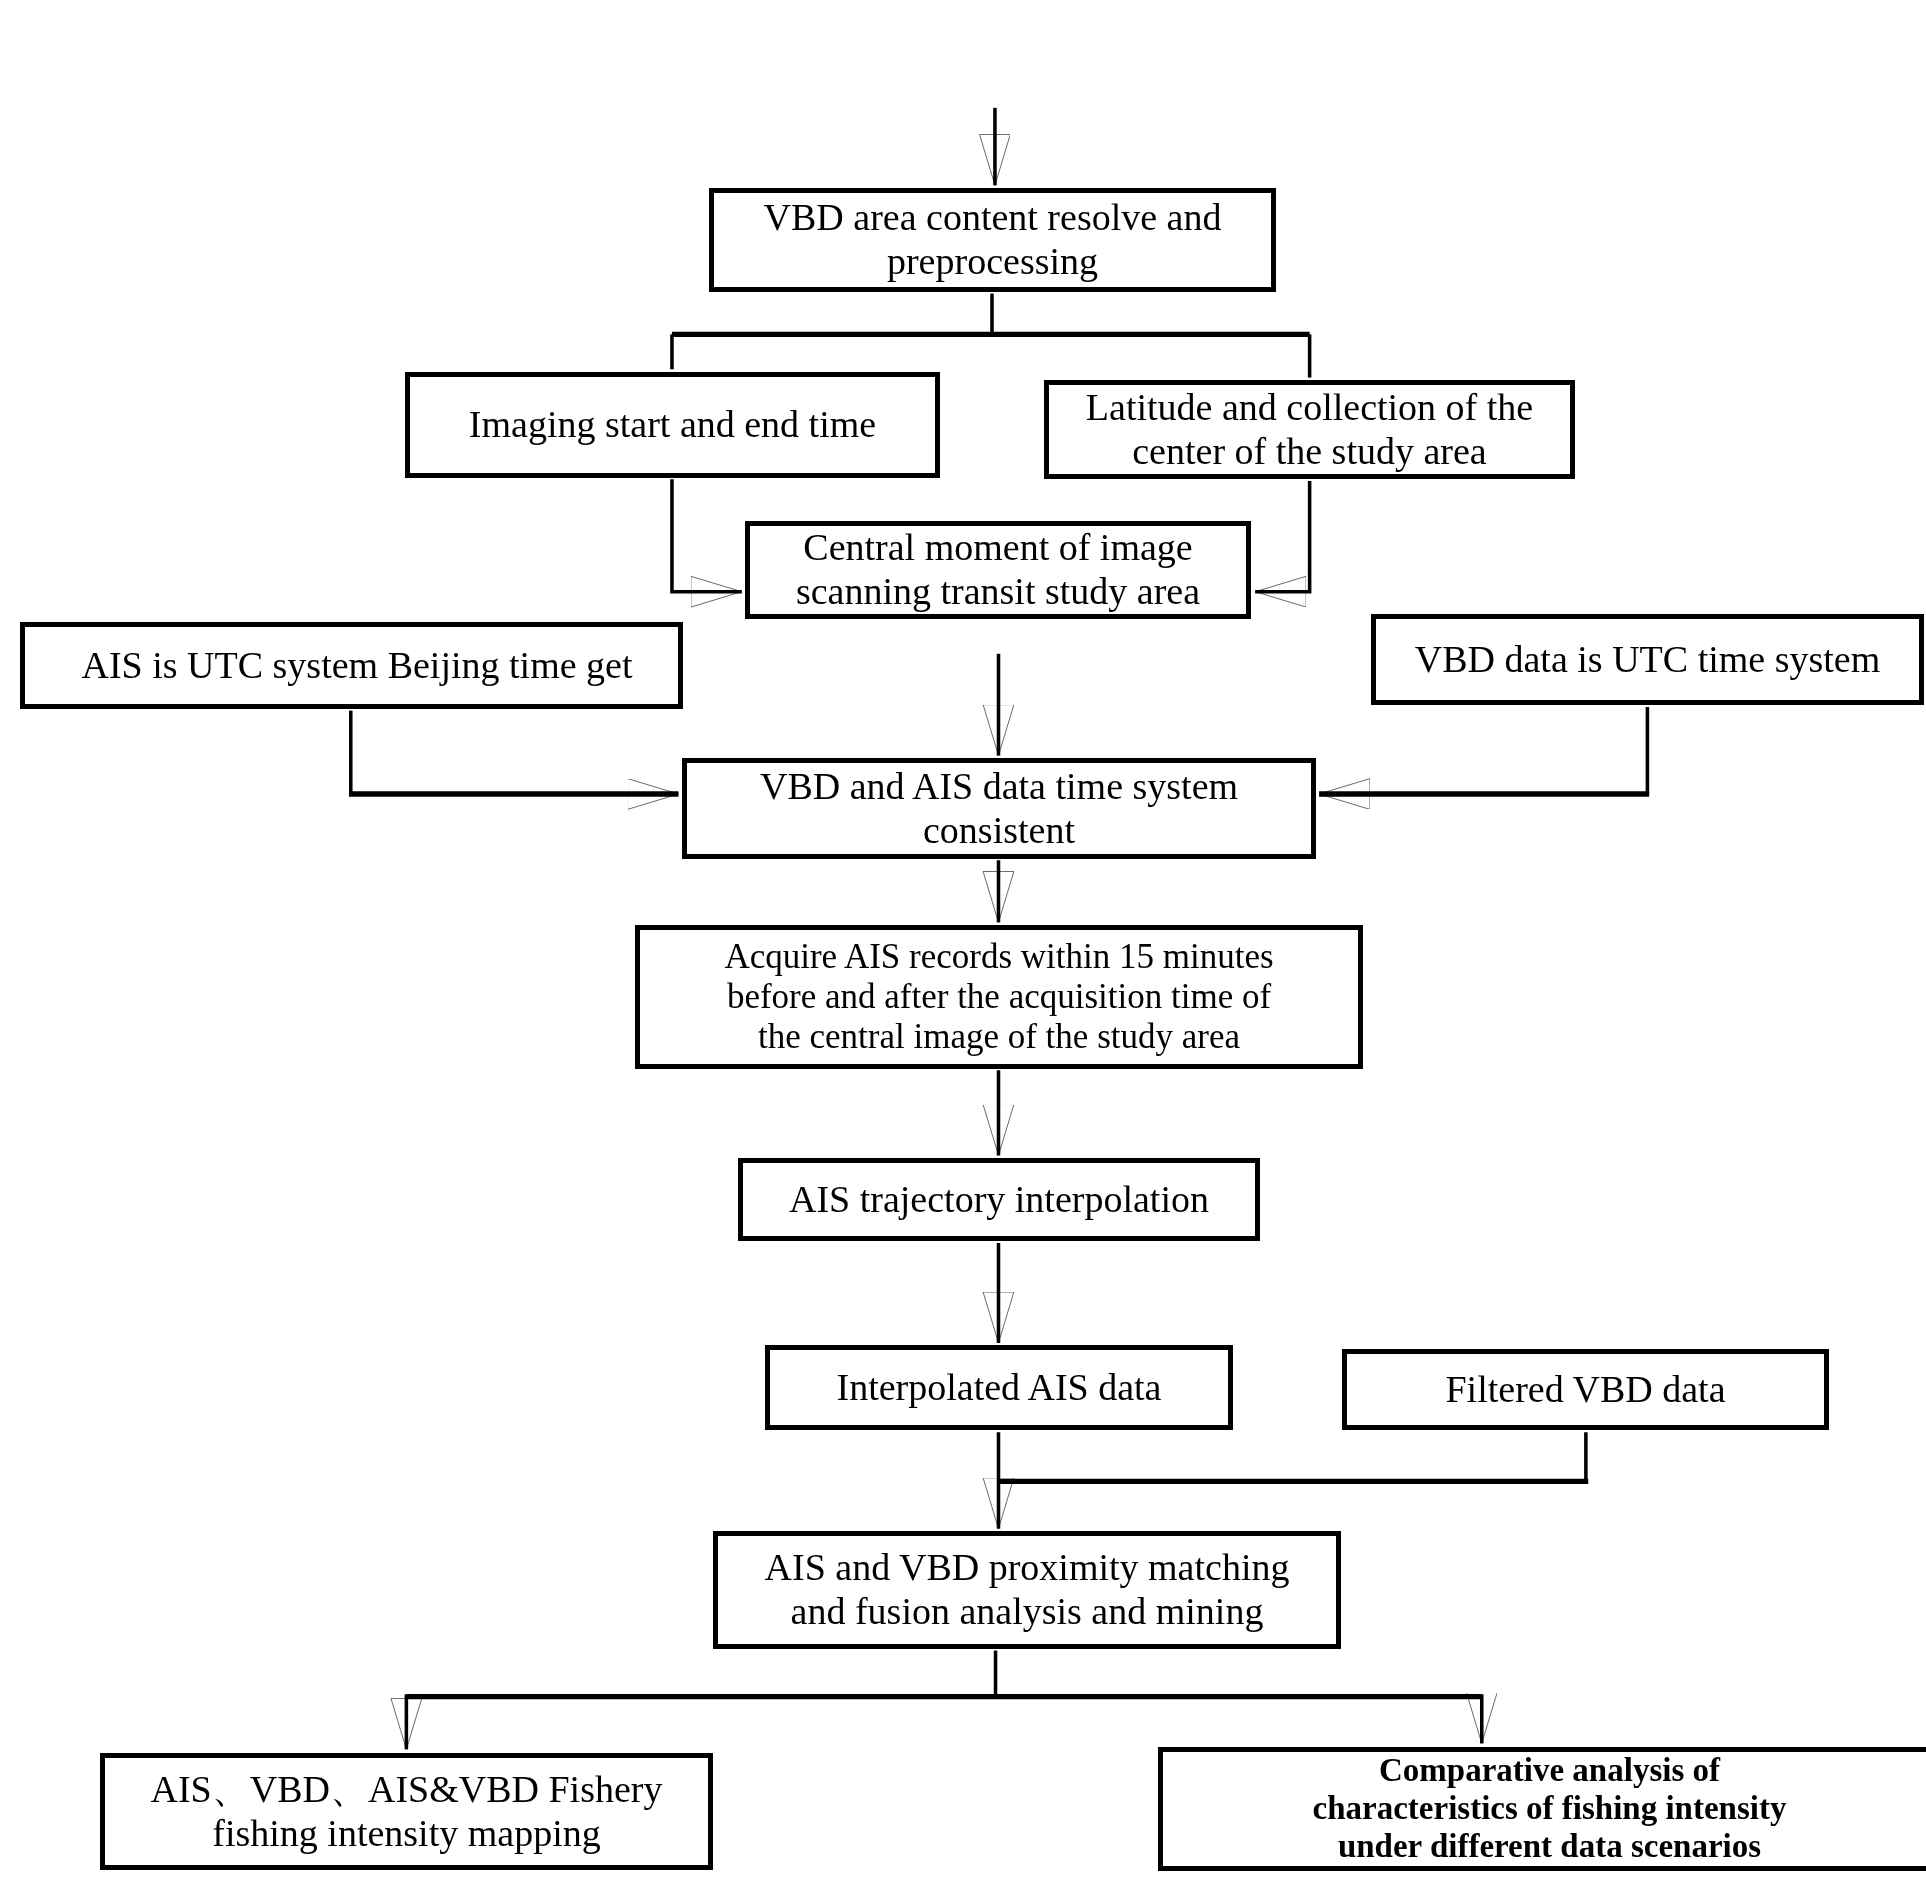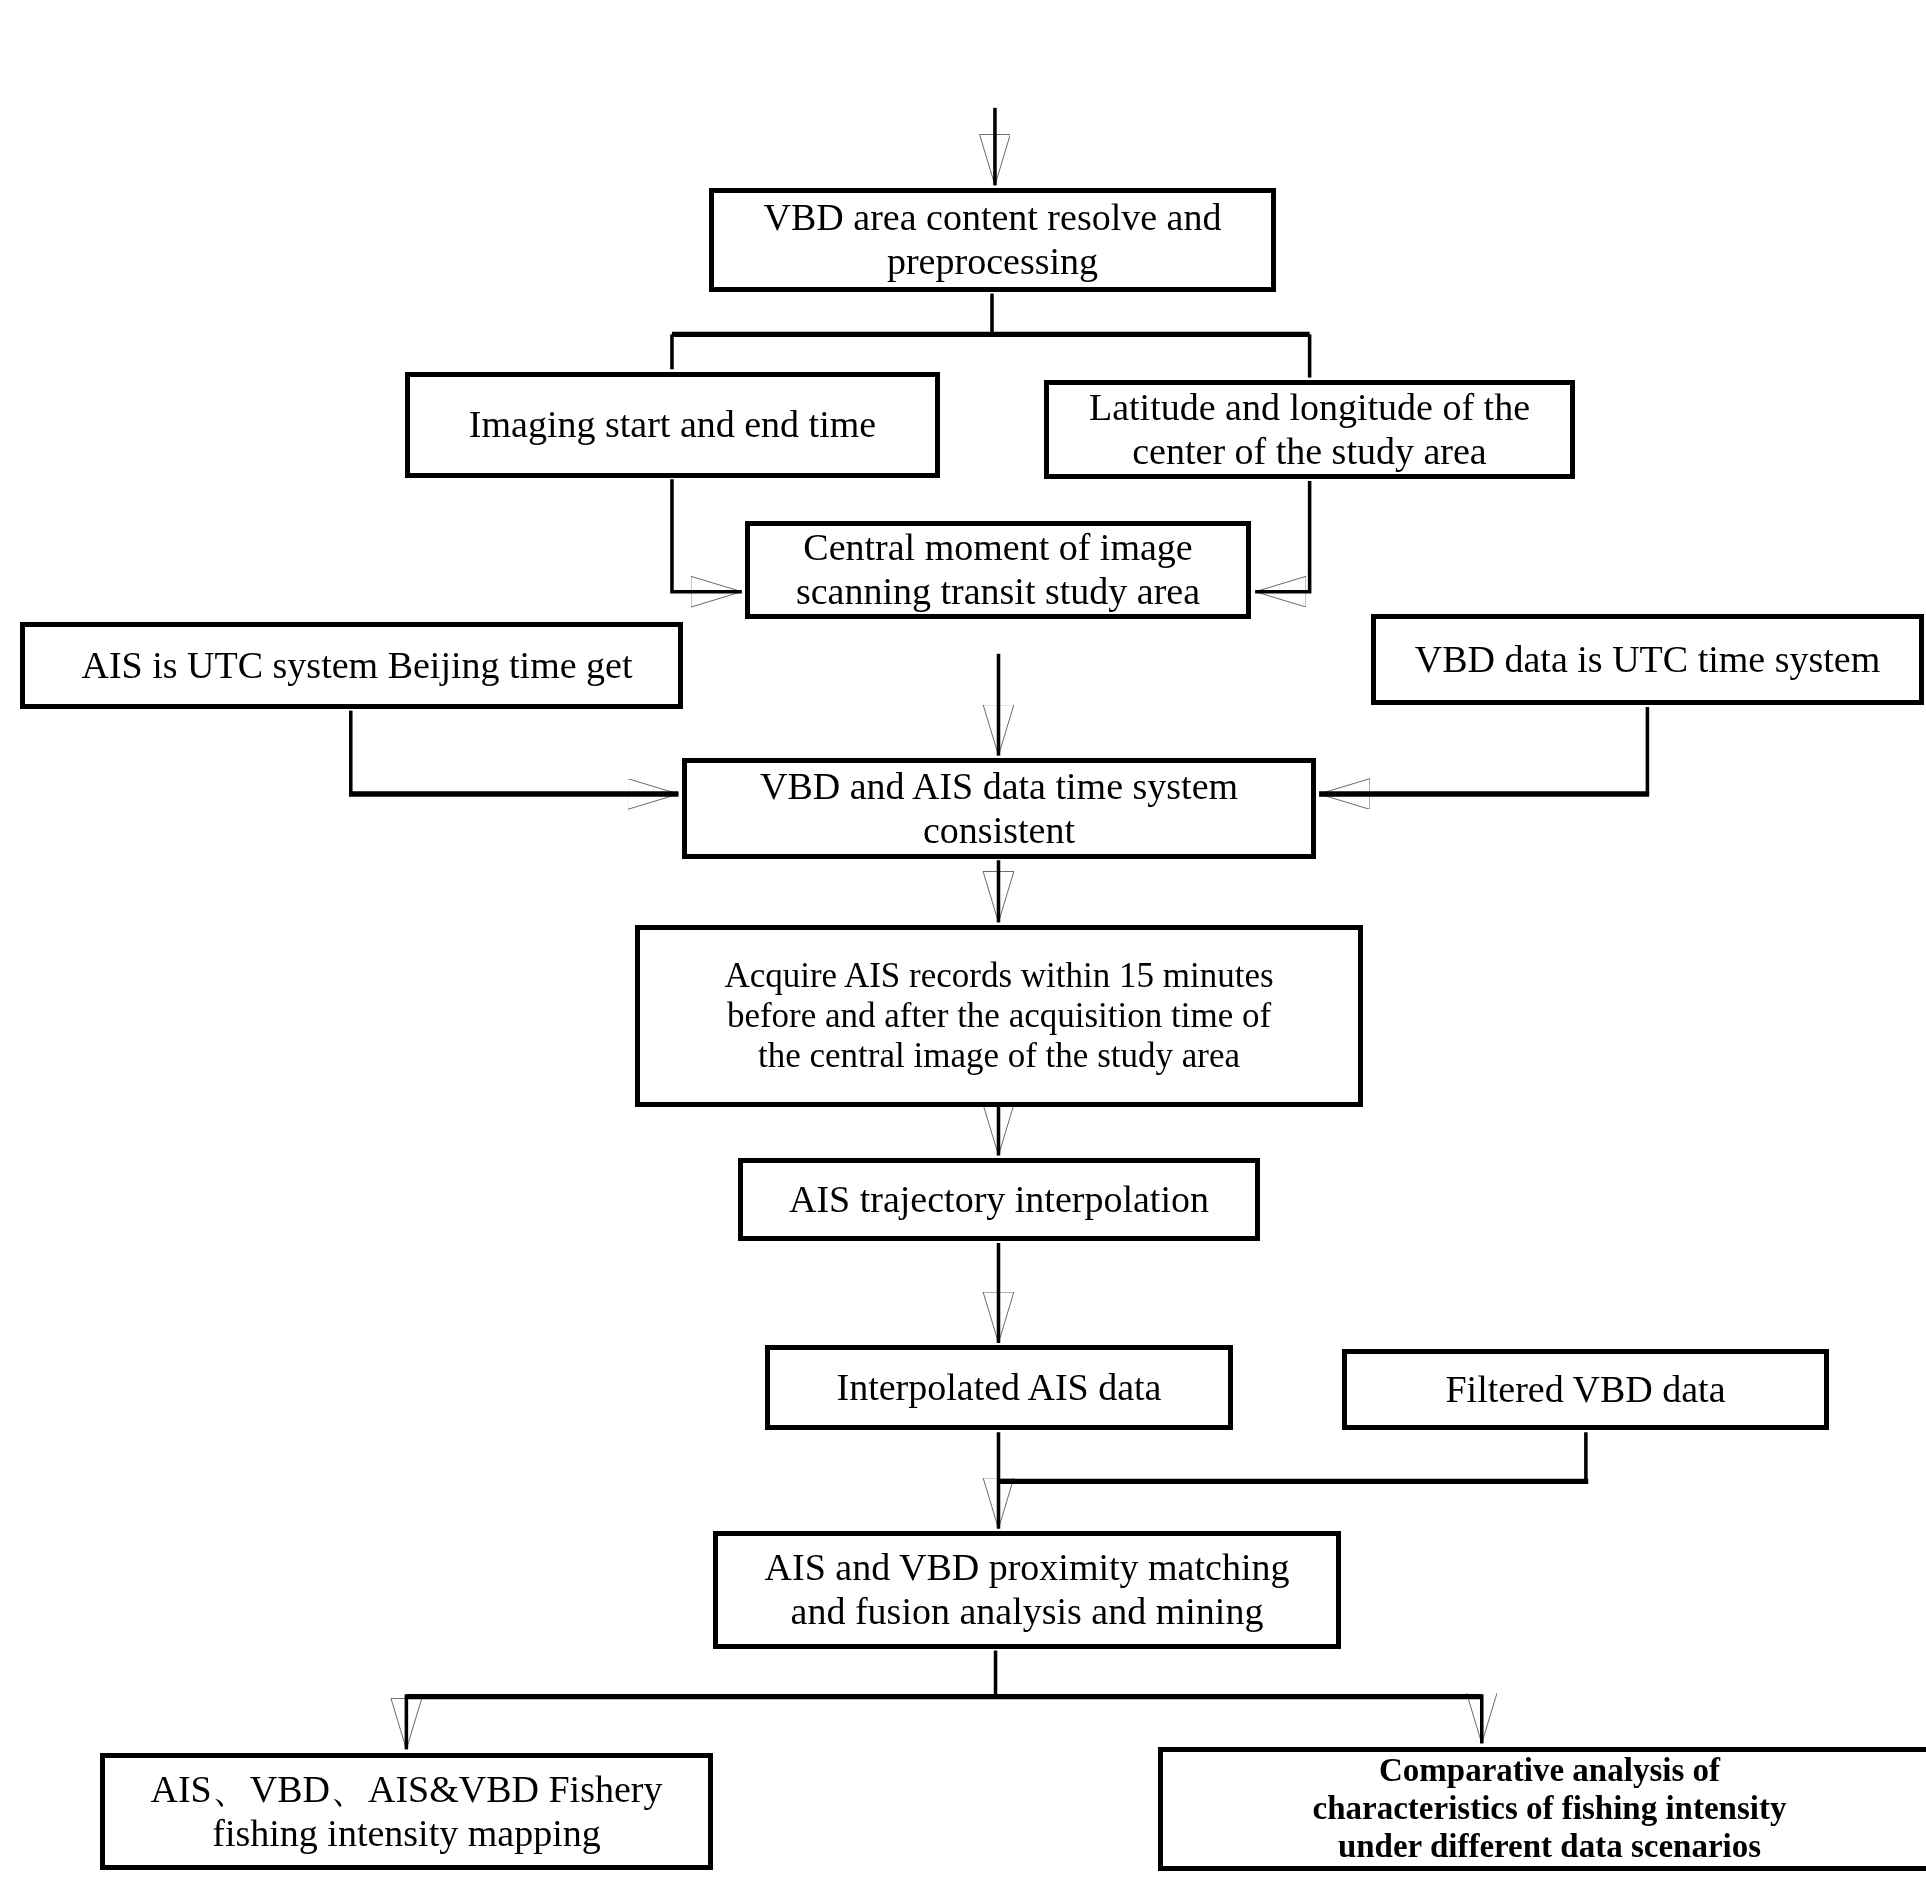--- a/index.html
+++ b/index.html
@@ -76,38 +76,38 @@
     </svg>
 
     <div class="node" style="left: 709px; top: 188px; width: 567px; height: 104px; font-size: 38px;">
       <span>VBD area content resolve and
 preprocessing</span>
     </div>
     <div class="node" style="left: 405px; top: 372px; width: 535px; height: 106px; font-size: 38px;">
       <span>Imaging start and end time</span>
     </div>
     <div class="node" style="left: 1044px; top: 380px; width: 531px; height: 99px; font-size: 38px;">
-      <span>Latitude and longitude of the
+      <span>Latitude and collection of the
 center of the study area</span>
     </div>
     <div class="node" style="left: 745px; top: 521px; width: 506px; height: 98px; font-size: 38px;">
       <span>Central moment of image
 scanning transit study area</span>
     </div>
     <div class="node" style="left: 19.5px; top: 622px; width: 663px; height: 87px; font-size: 38px; padding-left: 12px;">
       <span>AIS is UTC system Beijing time get</span>
     </div>
     <div class="node" style="left: 1371px; top: 614px; width: 553px; height: 91px; font-size: 38px;">
       <span>VBD data is UTC time system</span>
     </div>
     <div class="node" style="left: 682px; top: 758px; width: 634px; height: 101px; font-size: 38px;">
       <span>VBD and AIS data time system
 consistent</span>
     </div>
-    <div class="node" style="left: 635px; top: 925px; width: 728px; height: 182px; font-size: 35px;">
+    <div class="node" style="left: 635px; top: 925px; width: 728px; height: 144px; font-size: 35px;">
       <span>Acquire AIS records within 15 minutes
 before and after the acquisition time of
 the central image of the study area</span>
     </div>
     <div class="node" style="left: 738px; top: 1158px; width: 522px; height: 83px; font-size: 38px;">
       <span>AIS trajectory interpolation</span>
     </div>
     <div class="node" style="left: 765px; top: 1345px; width: 468px; height: 85px; font-size: 38px;">
       <span>Interpolated AIS data</span>
     </div>

